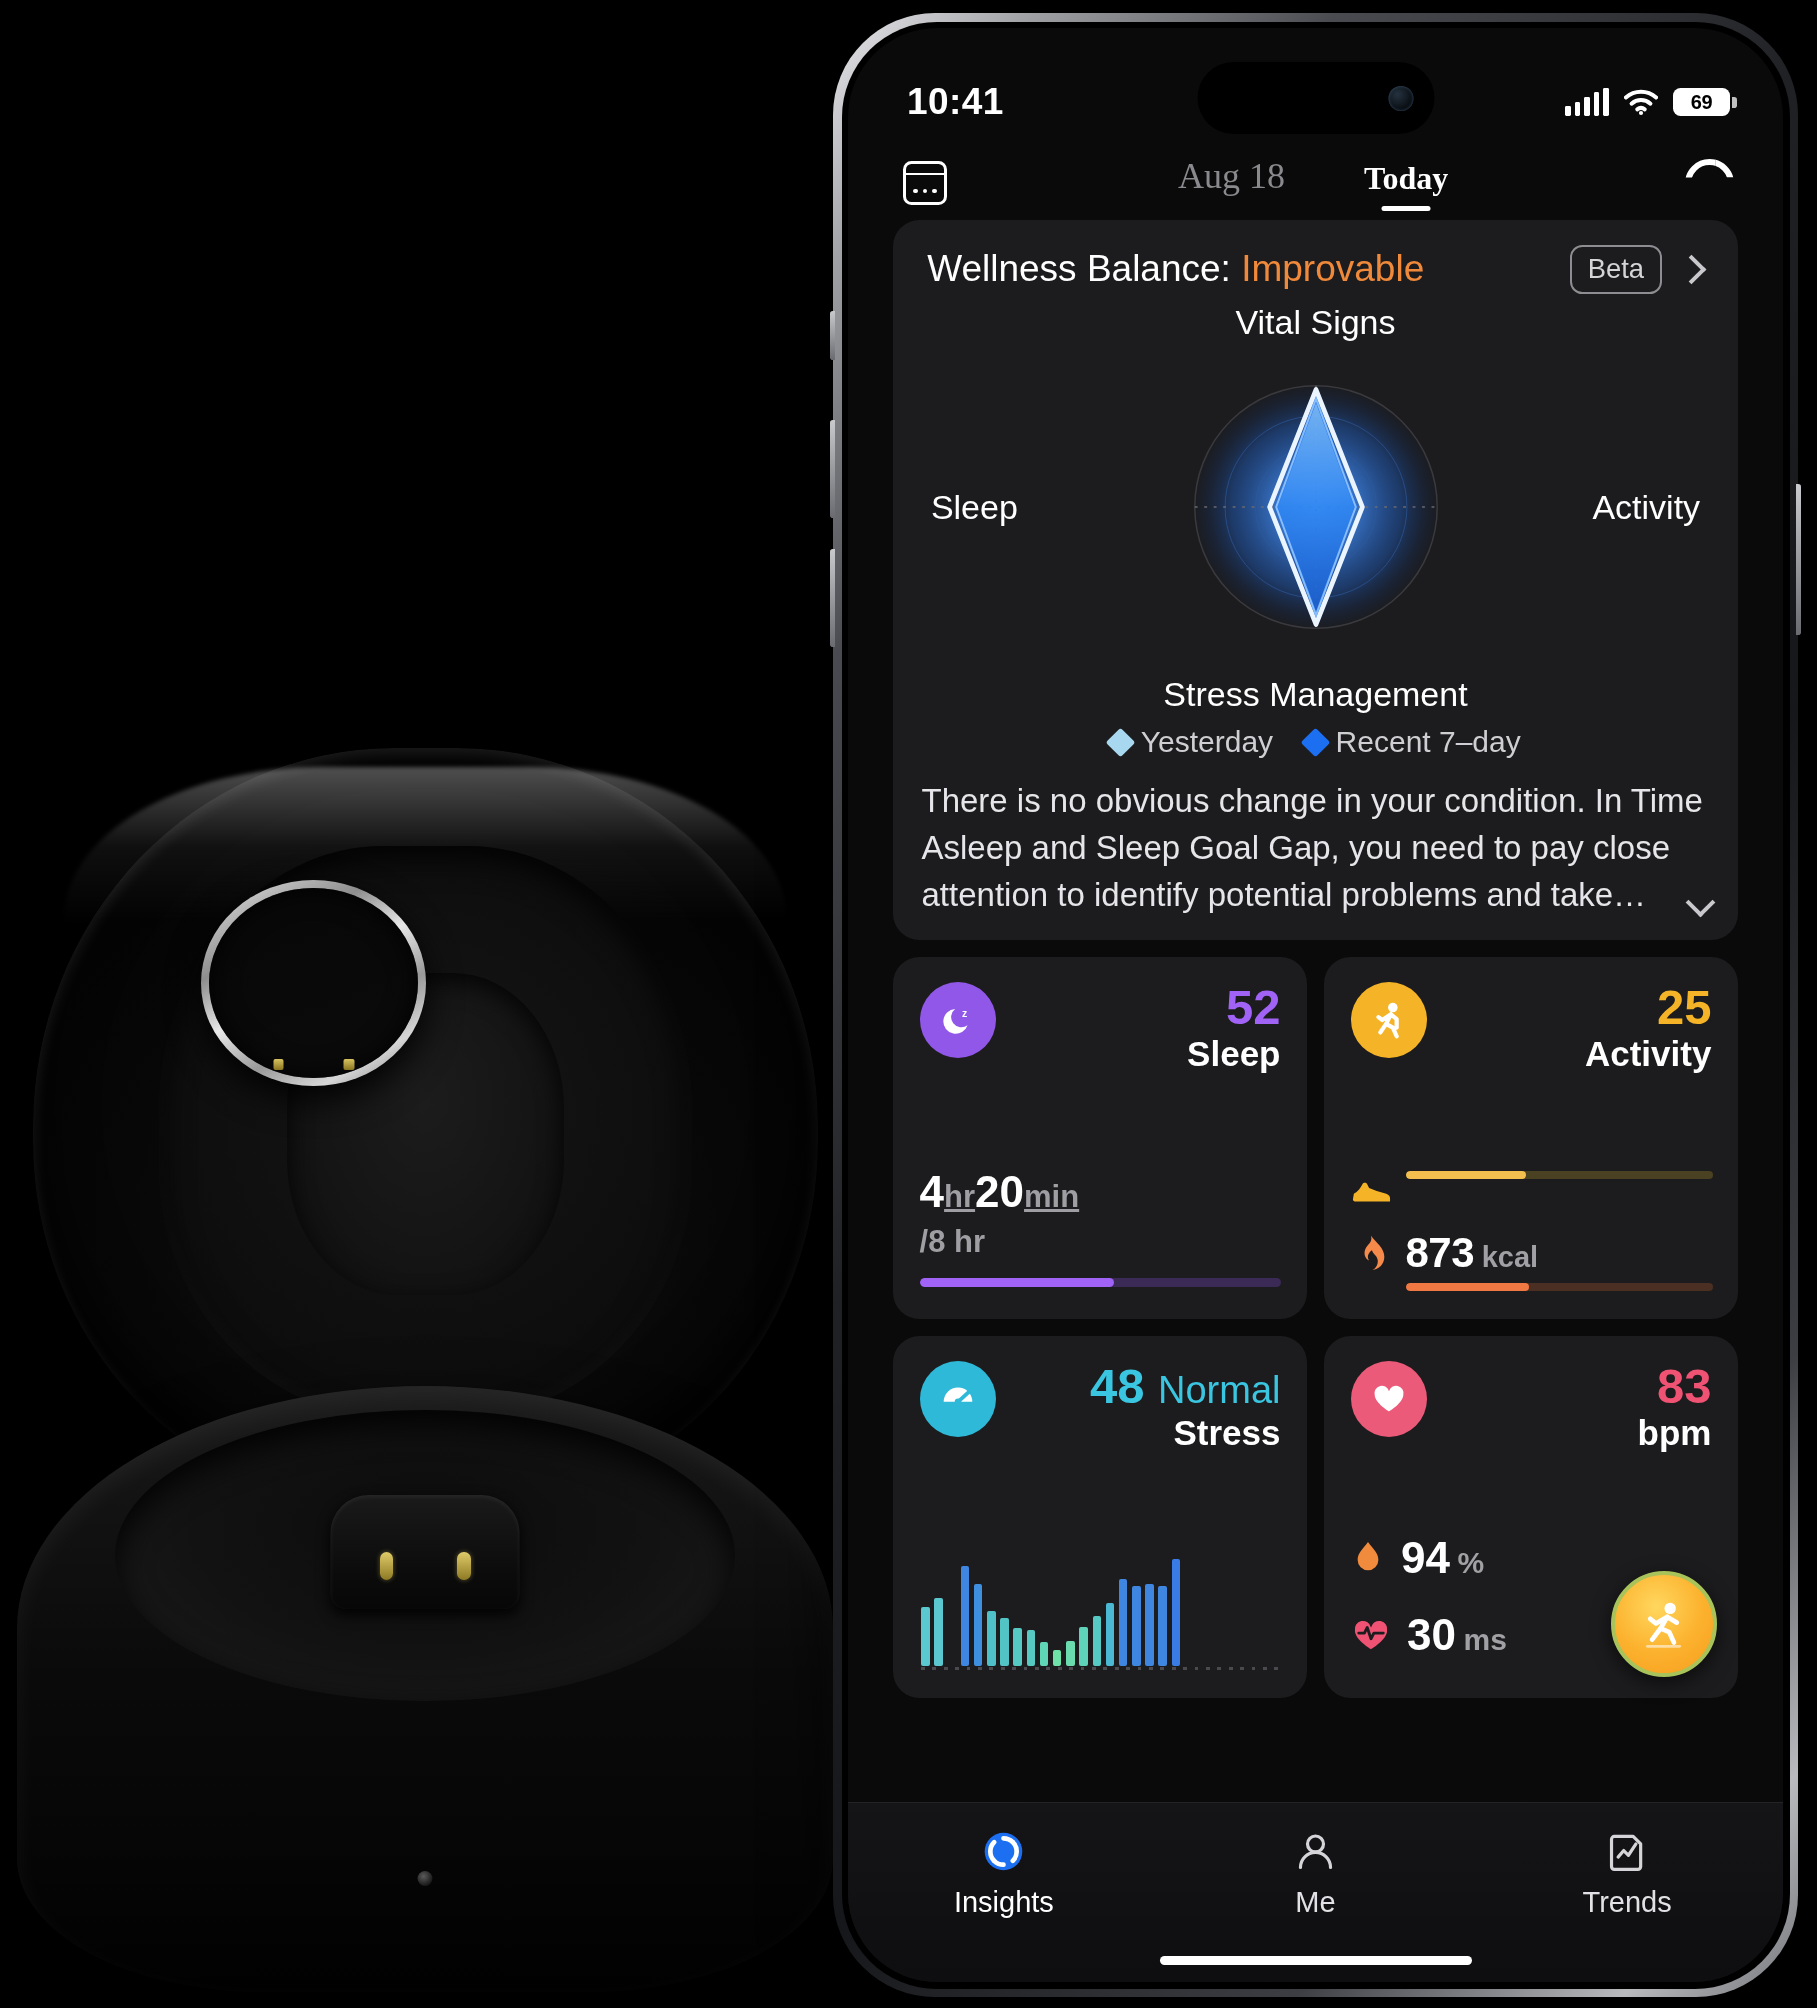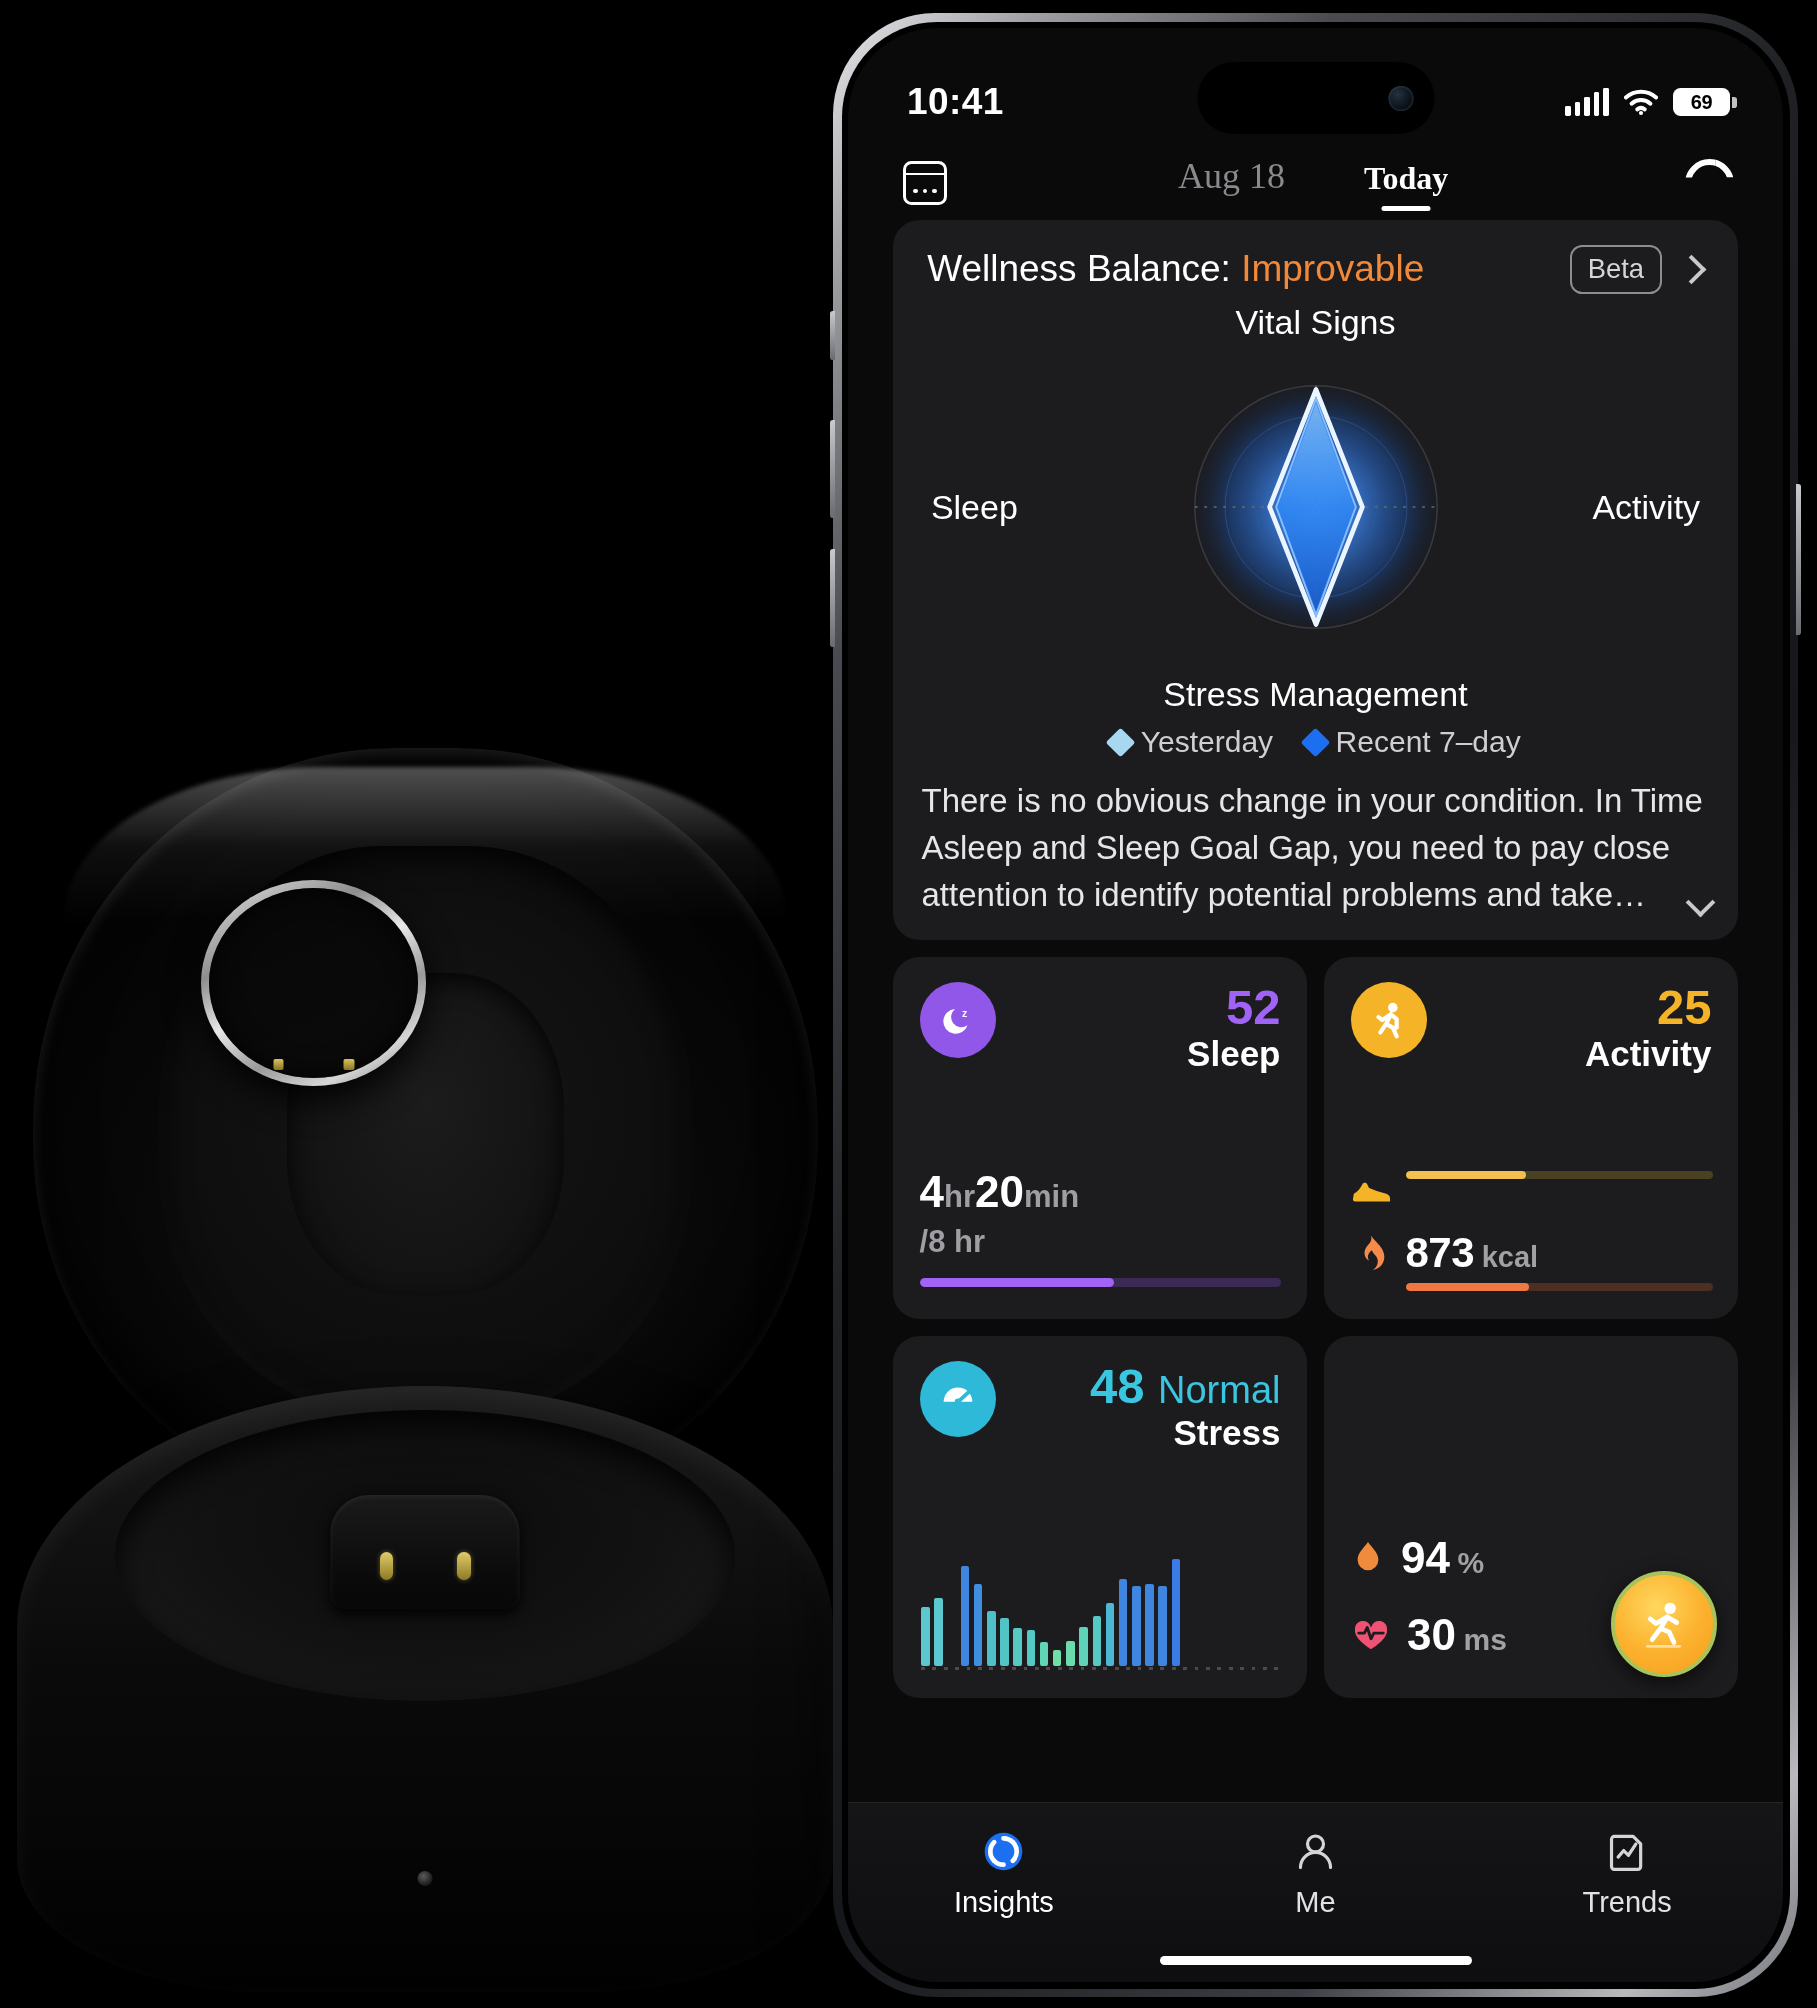--- a/index.html
+++ b/index.html
@@ -176,21 +176,21 @@
   .mcard{ background:#1c1c1e; border-radius:26.5px; padding:24.6px 26.5px 24.6px; position:relative; height:362px; }
   .mc-top{ display:flex; justify-content:space-between; align-items:flex-start; }
   .mc-ico{ width:76px; height:76px; border-radius:50%; display:flex; align-items:center; justify-content:center; }
   .mc-right{ text-align:right; }
   .mc-score{ font-size:49px; font-weight:700; line-height:1.04; }
   .mc-score .unit{ font-size:38px; font-weight:500; }
   .mc-name{ font-size:35px; color:#fff; font-weight:600; margin-top:1.9px; }
 
   .sleep-val{ position:absolute; left:26.5px; bottom:102px; color:#fff; }
   .sleep-val .big{ font-size:44px; font-weight:700; }
-  .sleep-val .sm{ font-size:31px; color:#9e9ea3; font-weight:600; }
+  .sleep-val .sm{ font-size:31px; color:#9e9ea3; font-weight:600;text-decoration:underline; }
   .sleep-goal{ position:absolute; left:26.5px; bottom:59px; font-size:31px; color:#9e9ea3; font-weight:700; }
   .bar{ position:absolute; left:26.5px; right:26.5px; bottom:32px; height:9.5px; border-radius:4.7px; overflow:hidden; }
   .bar i{ display:block; height:100%; border-radius:4.7px; }
 
   .arow{ position:absolute; left:26.5px; right:24.6px; display:flex; align-items:flex-start; gap:15px; }
   .arow .ic{ width:40px; height:40px; flex:0 0 auto; margin-top:3.8px; }
   .arow .rt{ flex:1; }
   .arow .num{ font-size:42px; font-weight:700; color:#fff; letter-spacing:-0.5px; }
   .arow .un{ font-size:29px; color:#a0a0a5; font-weight:600; margin-left:7.6px; }
   .arow .pb{ height:8.5px; border-radius:4.7px; margin-top:5.7px; overflow:hidden; }
@@ -457,20 +457,31 @@
                   <i style="height: 55%; background: rgb(76, 185, 212);"></i>
                   <i style="height: 76%; background: rgb(63, 134, 224);"></i>
                   <i style="height: 70%; background: rgb(63, 134, 224);"></i>
                   <i style="height: 72%; background: rgb(63, 134, 224);"></i>
                   <i style="height: 70%; background: rgb(63, 134, 224);"></i>
                   <i style="height: 94%; background: rgb(58, 124, 230);"></i>
                 </div>
             </div>
 
             <div class="mcard">
+              <div class="mc-top">
+                <div class="mc-ico" style="background:#ec5a79">
+                  <svg width="42" height="42" viewBox="0 0 44 44">
+                    <path d="M22 35S7 26 7 17.5A7.5 7.5 0 0 1 22 14a7.5 7.5 0 0 1 15 3.5C37 26 22 35 22 35z" fill="#fff"></path>
+                  </svg>
+                </div>
+                <div class="mc-right">
+                  <div class="mc-score" style="color:#ef5273">83</div>
+                  <div class="mc-name">bpm</div>
+                </div>
+              </div>
 
               <div class="hrow" style="bottom:115px">
                 <svg width="32" height="40" viewBox="0 0 34 42">
                   <path d="M17 4c6 8 11 12 11 19a11 11 0 0 1-22 0c0-7 5-11 11-19z" fill="#f08a3c"></path>
                 </svg>
                 <div><span class="num">94</span><span class="un">%</span></div>
               </div>
 
               <div class="hrow" style="bottom:38px">
                 <svg width="38" height="34" viewBox="0 0 40 36">

